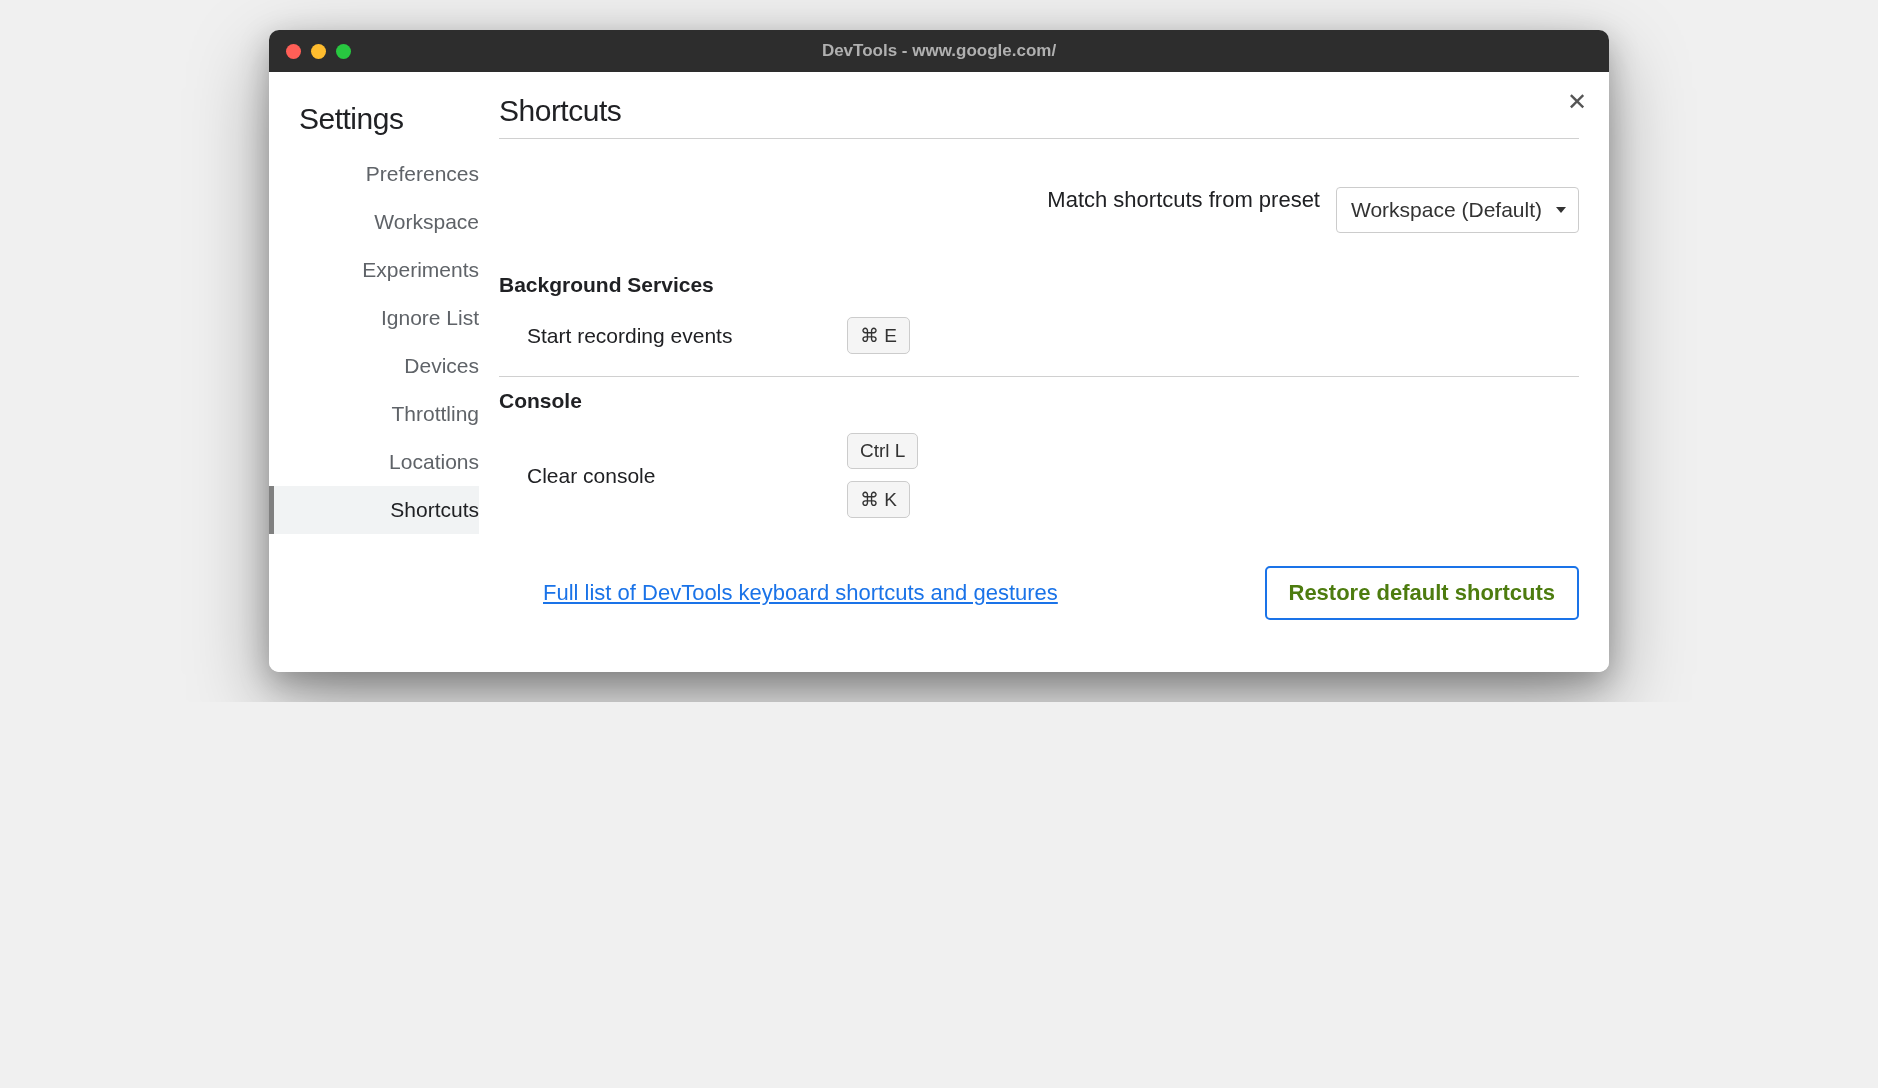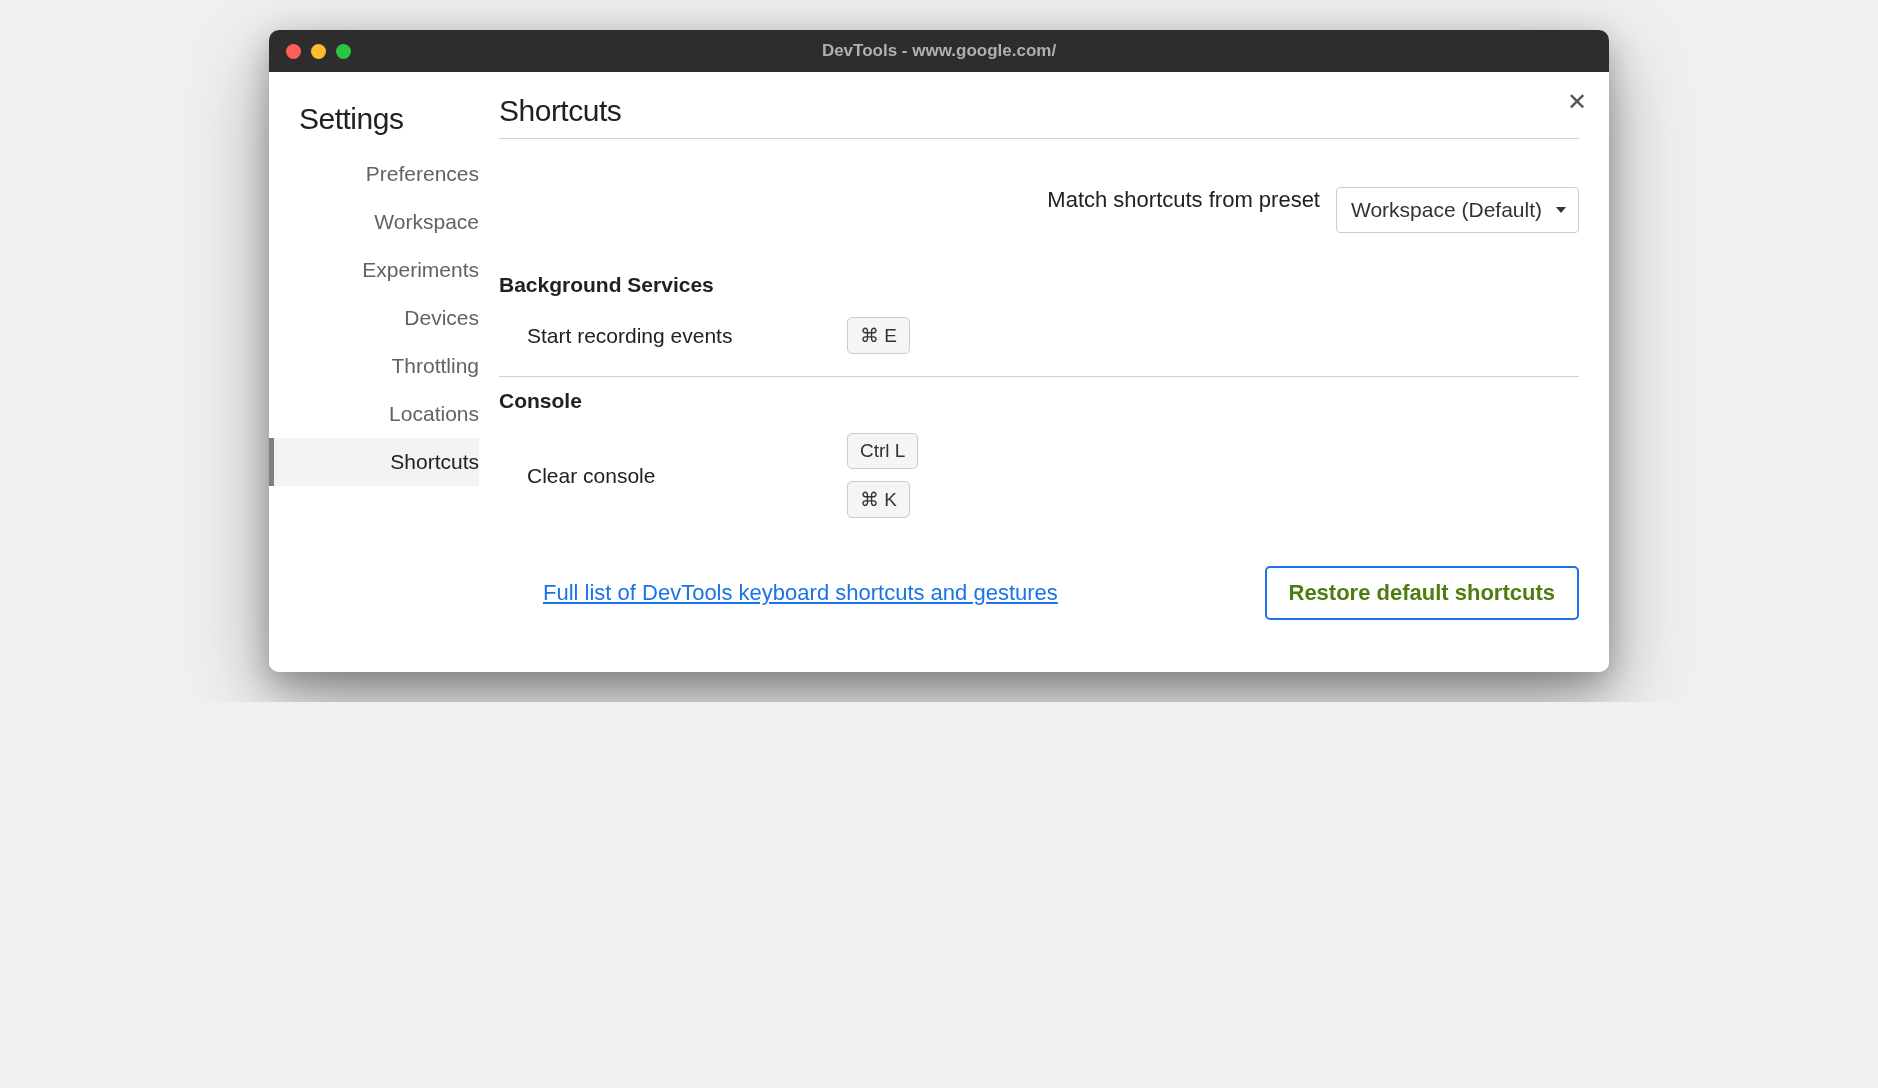--- a/index.html
+++ b/index.html
@@ -224,20 +224,21 @@
   </div>
 
   <div class="body-area">
     <div class="close-btn">✕</div>
 
     <div class="sidebar">
       <div class="sidebar-title">Settings</div>
       <div class="sidebar-item">Preferences</div>
       <div class="sidebar-item">Workspace</div>
       <div class="sidebar-item">Experiments</div>
+      <div class="sidebar-item">Ignore List</div>
       <div class="sidebar-item">Devices</div>
       <div class="sidebar-item">Throttling</div>
       <div class="sidebar-item">Locations</div>
       <div class="sidebar-item active">Shortcuts</div>
     </div>
 
     <div class="content">
       <div class="content-title">Shortcuts</div>
       <hr class="hr">
 

